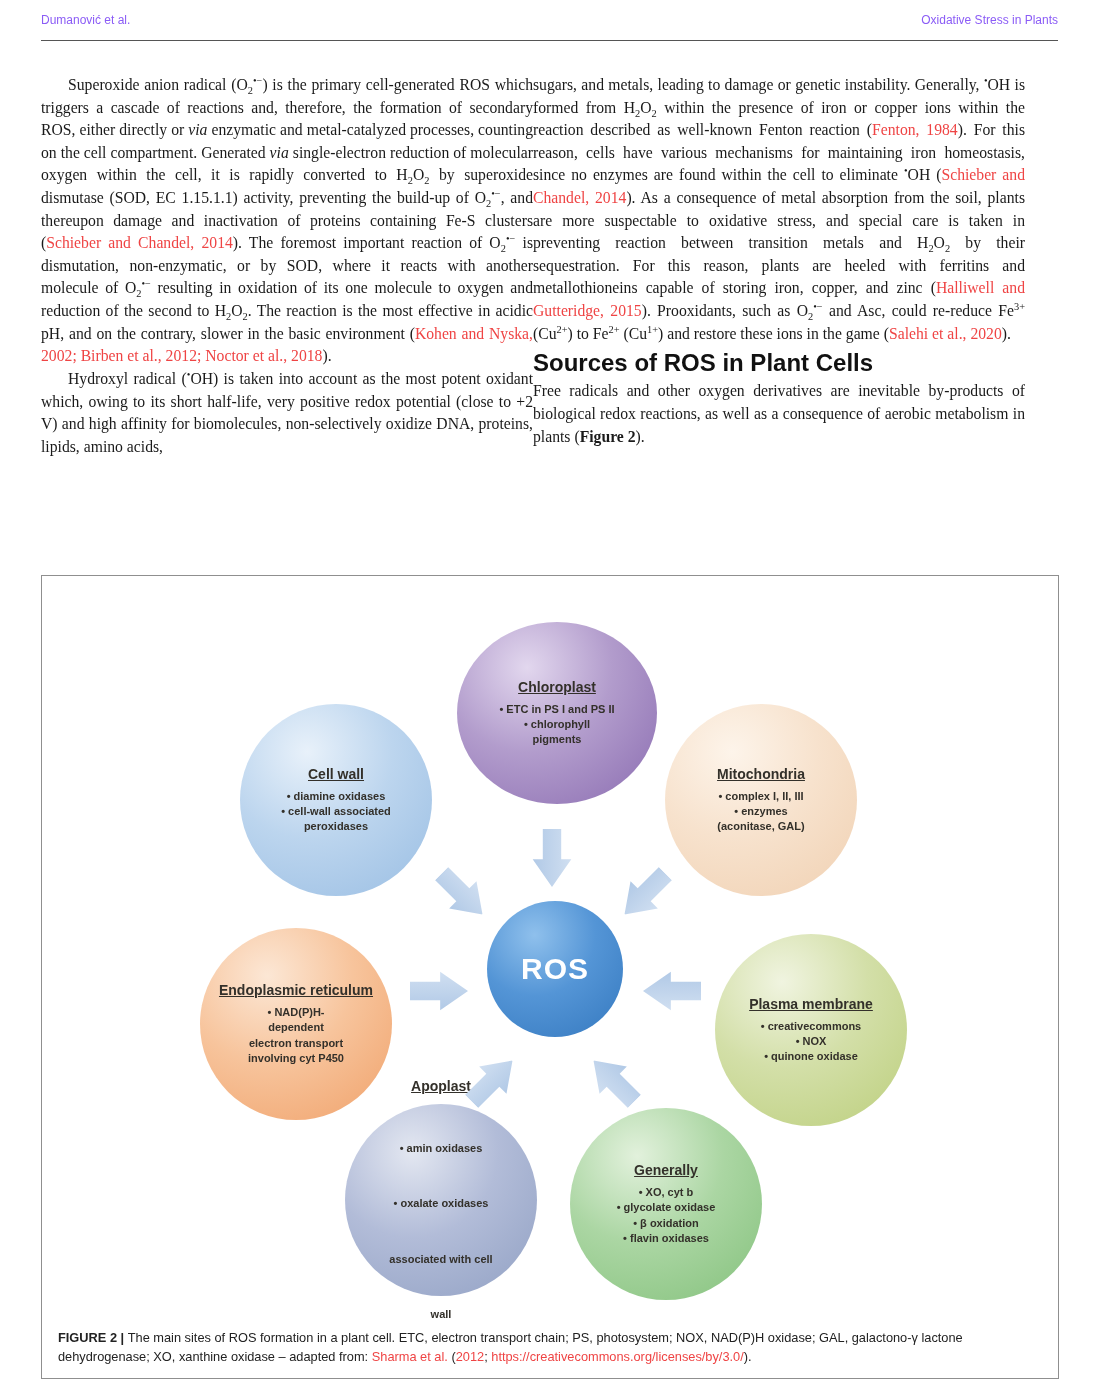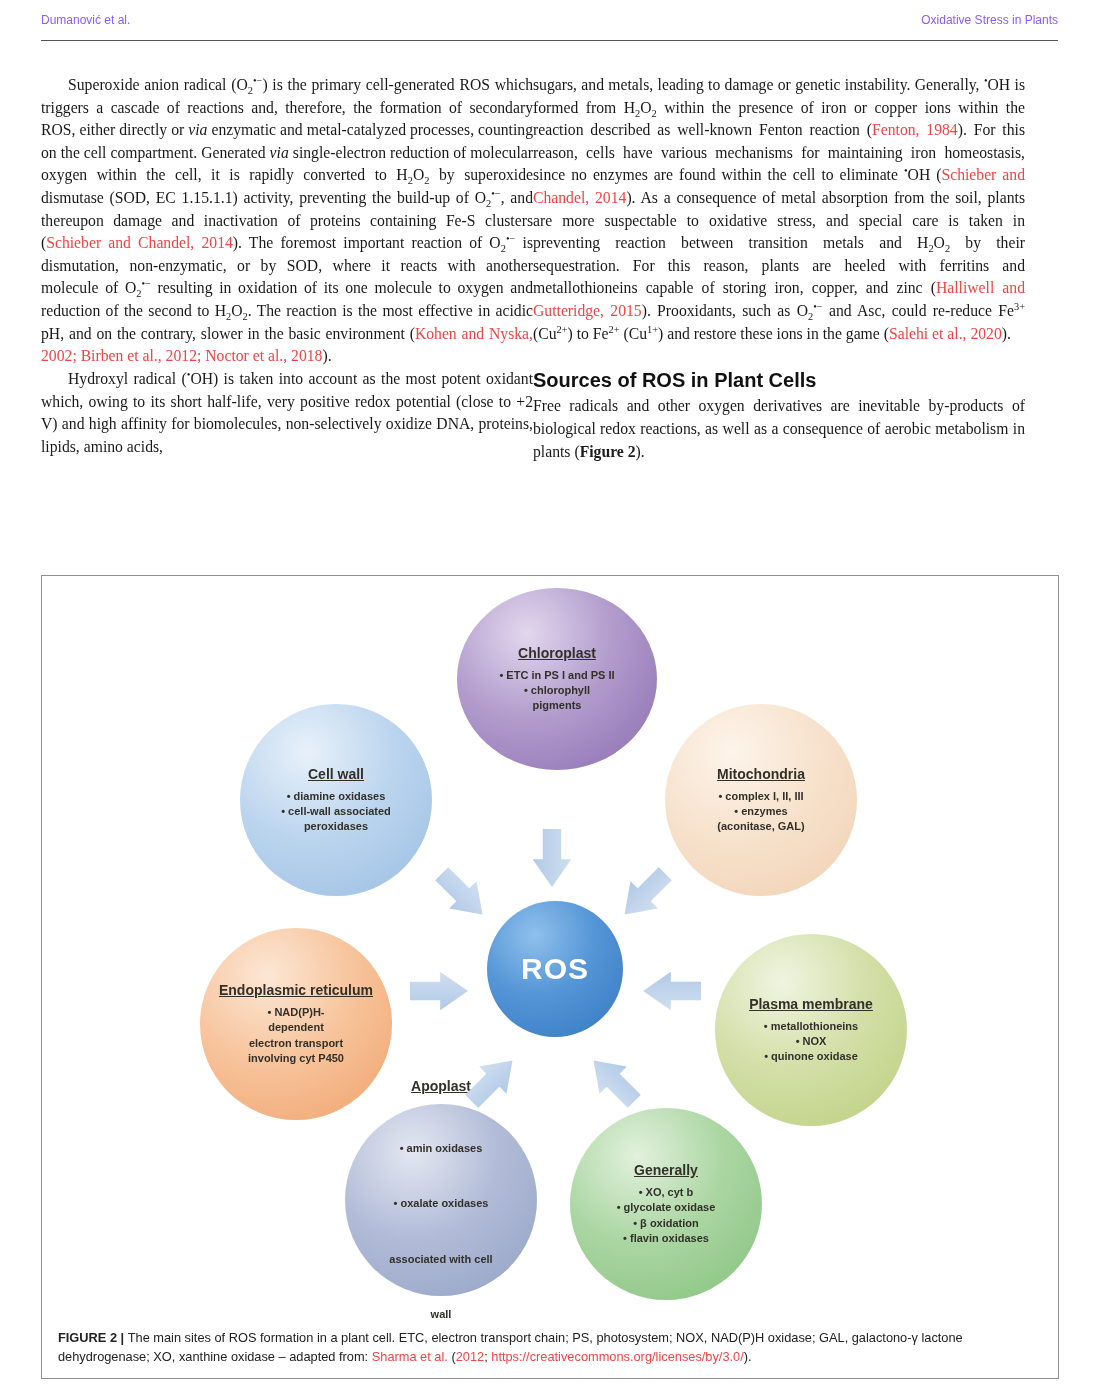--- a/index.html
+++ b/index.html
@@ -8,22 +8,22 @@
   
   .page-header{position:absolute;top:13px;left:41px;right:42px;display:flex;
         justify-content:space-between;font-family:"Liberation Sans",sans-serif;
         font-size:12px;color:#8b5cf6;}
   .head-rule{position:absolute;top:40px;left:41px;right:42px;border-top:1px solid #555;}
   
   .columns{position:absolute;top:74px;left:41px;width:1017px;display:flex;}
   .col{width:492px;}
   .col p{margin:0;text-align:justify;font-size:15.7px;line-height:1.44;}
   .col p.indent{text-indent:27px;}
-  .col h2{margin:24px 0 3px 0;font-family:"Liberation Sans",sans-serif;
-        font-size:20px;font-weight:bold;color:#111;}
+  .col h2{margin:4px 0 3px 0;font-family:"Liberation Sans",sans-serif;
+        font-size:24px;font-weight:bold;color:#111;}
   sup{font-size:66%;line-height:0;}
   sub{font-size:66%;line-height:0;}
   .cite,.link{color:#ef4444;}
   
   .figure-box{position:absolute;left:41px;top:575px;width:1016px;height:802px;
         border:1px solid #8f8f8f;background:#ffffff;}
   .diagram{position:absolute;inset:0;font-family:"Liberation Sans",sans-serif;}
   .node{position:absolute;border-radius:50%;display:flex;flex-direction:column;
         align-items:center;justify-content:center;text-align:center;
         color:#33302a;padding:0 18px;box-sizing:border-box;}
@@ -72,21 +72,21 @@
     <div class="col">
       <p><span>sugars, and metals, leading to damage or genetic instability. Generally, </span><sup>•</sup><span>OH is formed from H</span><sub>2</sub><span>O</span><sub>2</sub><span> within the presence of iron or copper ions within the reaction described as well-known Fenton reaction (</span><span class="cite">Fenton, 1984</span><span>). For this reason, cells have various mechanisms for maintaining iron homeostasis, since no enzymes are found within the cell to eliminate </span><sup>•</sup><span>OH (</span><span class="cite">Schieber and Chandel, 2014</span><span>). As a consequence of metal absorption from the soil, plants are more suspectable to oxidative stress, and special care is taken in preventing reaction between transition metals and H</span><sub>2</sub><span>O</span><sub>2</sub><span> by their sequestration. For this reason, plants are heeled with ferritins and metallothioneins capable of storing iron, copper, and zinc (</span><span class="cite">Halliwell and Gutteridge, 2015</span><span>). Prooxidants, such as O</span><sub>2</sub><sup>•−</sup><span> and Asc, could re-reduce Fe</span><sup>3+</sup><span> (Cu</span><sup>2+</sup><span>) to Fe</span><sup>2+</sup><span> (Cu</span><sup>1+</sup><span>) and restore these ions in the game (</span><span class="cite">Salehi et al., 2020</span><span>).</span></p>
       <h2>Sources of ROS in Plant Cells</h2>
       <p><span>Free radicals and other oxygen derivatives are inevitable by-products of biological redox reactions, as well as a consequence of aerobic metabolism in plants (</span><b>Figure 2</b><span>).</span></p>
     </div>
   </div>
 
   <div class="figure-box">
     <div class="diagram">
 
-      <div class="node c-chloroplast" style="left:415px;top:12px;width:200px;height:182px;">
+      <div class="node c-chloroplast" style="left:415px;top:46px;width:200px;height:182px;">
         <div class="nlabel">Chloroplast</div>
         <div class="nline">• ETC in PS I and PS II</div>
         <div class="nline">• chlorophyll</div>
         <div class="nline">pigments</div>
       </div>
 
       <div class="node c-cellwall" style="left:198px;top:128px;width:192px;height:192px;">
         <div class="nlabel">Cell wall</div>
         <div class="nline">• diamine oxidases</div>
         <div class="nline">• cell-wall associated</div>
@@ -103,21 +103,21 @@
       <div class="node c-er" style="left:158px;top:352px;width:192px;height:192px;">
         <div class="nlabel">Endoplasmic reticulum</div>
         <div class="nline">• NAD(P)H-</div>
         <div class="nline">dependent</div>
         <div class="nline">electron transport</div>
         <div class="nline">involving cyt P450</div>
       </div>
 
       <div class="node c-plasma" style="left:673px;top:358px;width:192px;height:192px;">
         <div class="nlabel">Plasma membrane</div>
-        <div class="nline">• metallothioneins</div>
+        <div class="nline">• creativecommons</div>
         <div class="nline">• NOX</div>
         <div class="nline">• quinone oxidase</div>
       </div>
 
       <div class="node c-apoplast" style="left:303px;top:528px;width:192px;height:192px;gap:40px;">
         <div class="nlabel">Apoplast</div>
         <div class="nline">• amin oxidases</div>
         <div class="nline">• oxalate oxidases</div>
         <div class="nline">associated with cell</div>
         <div class="nline">wall</div>

